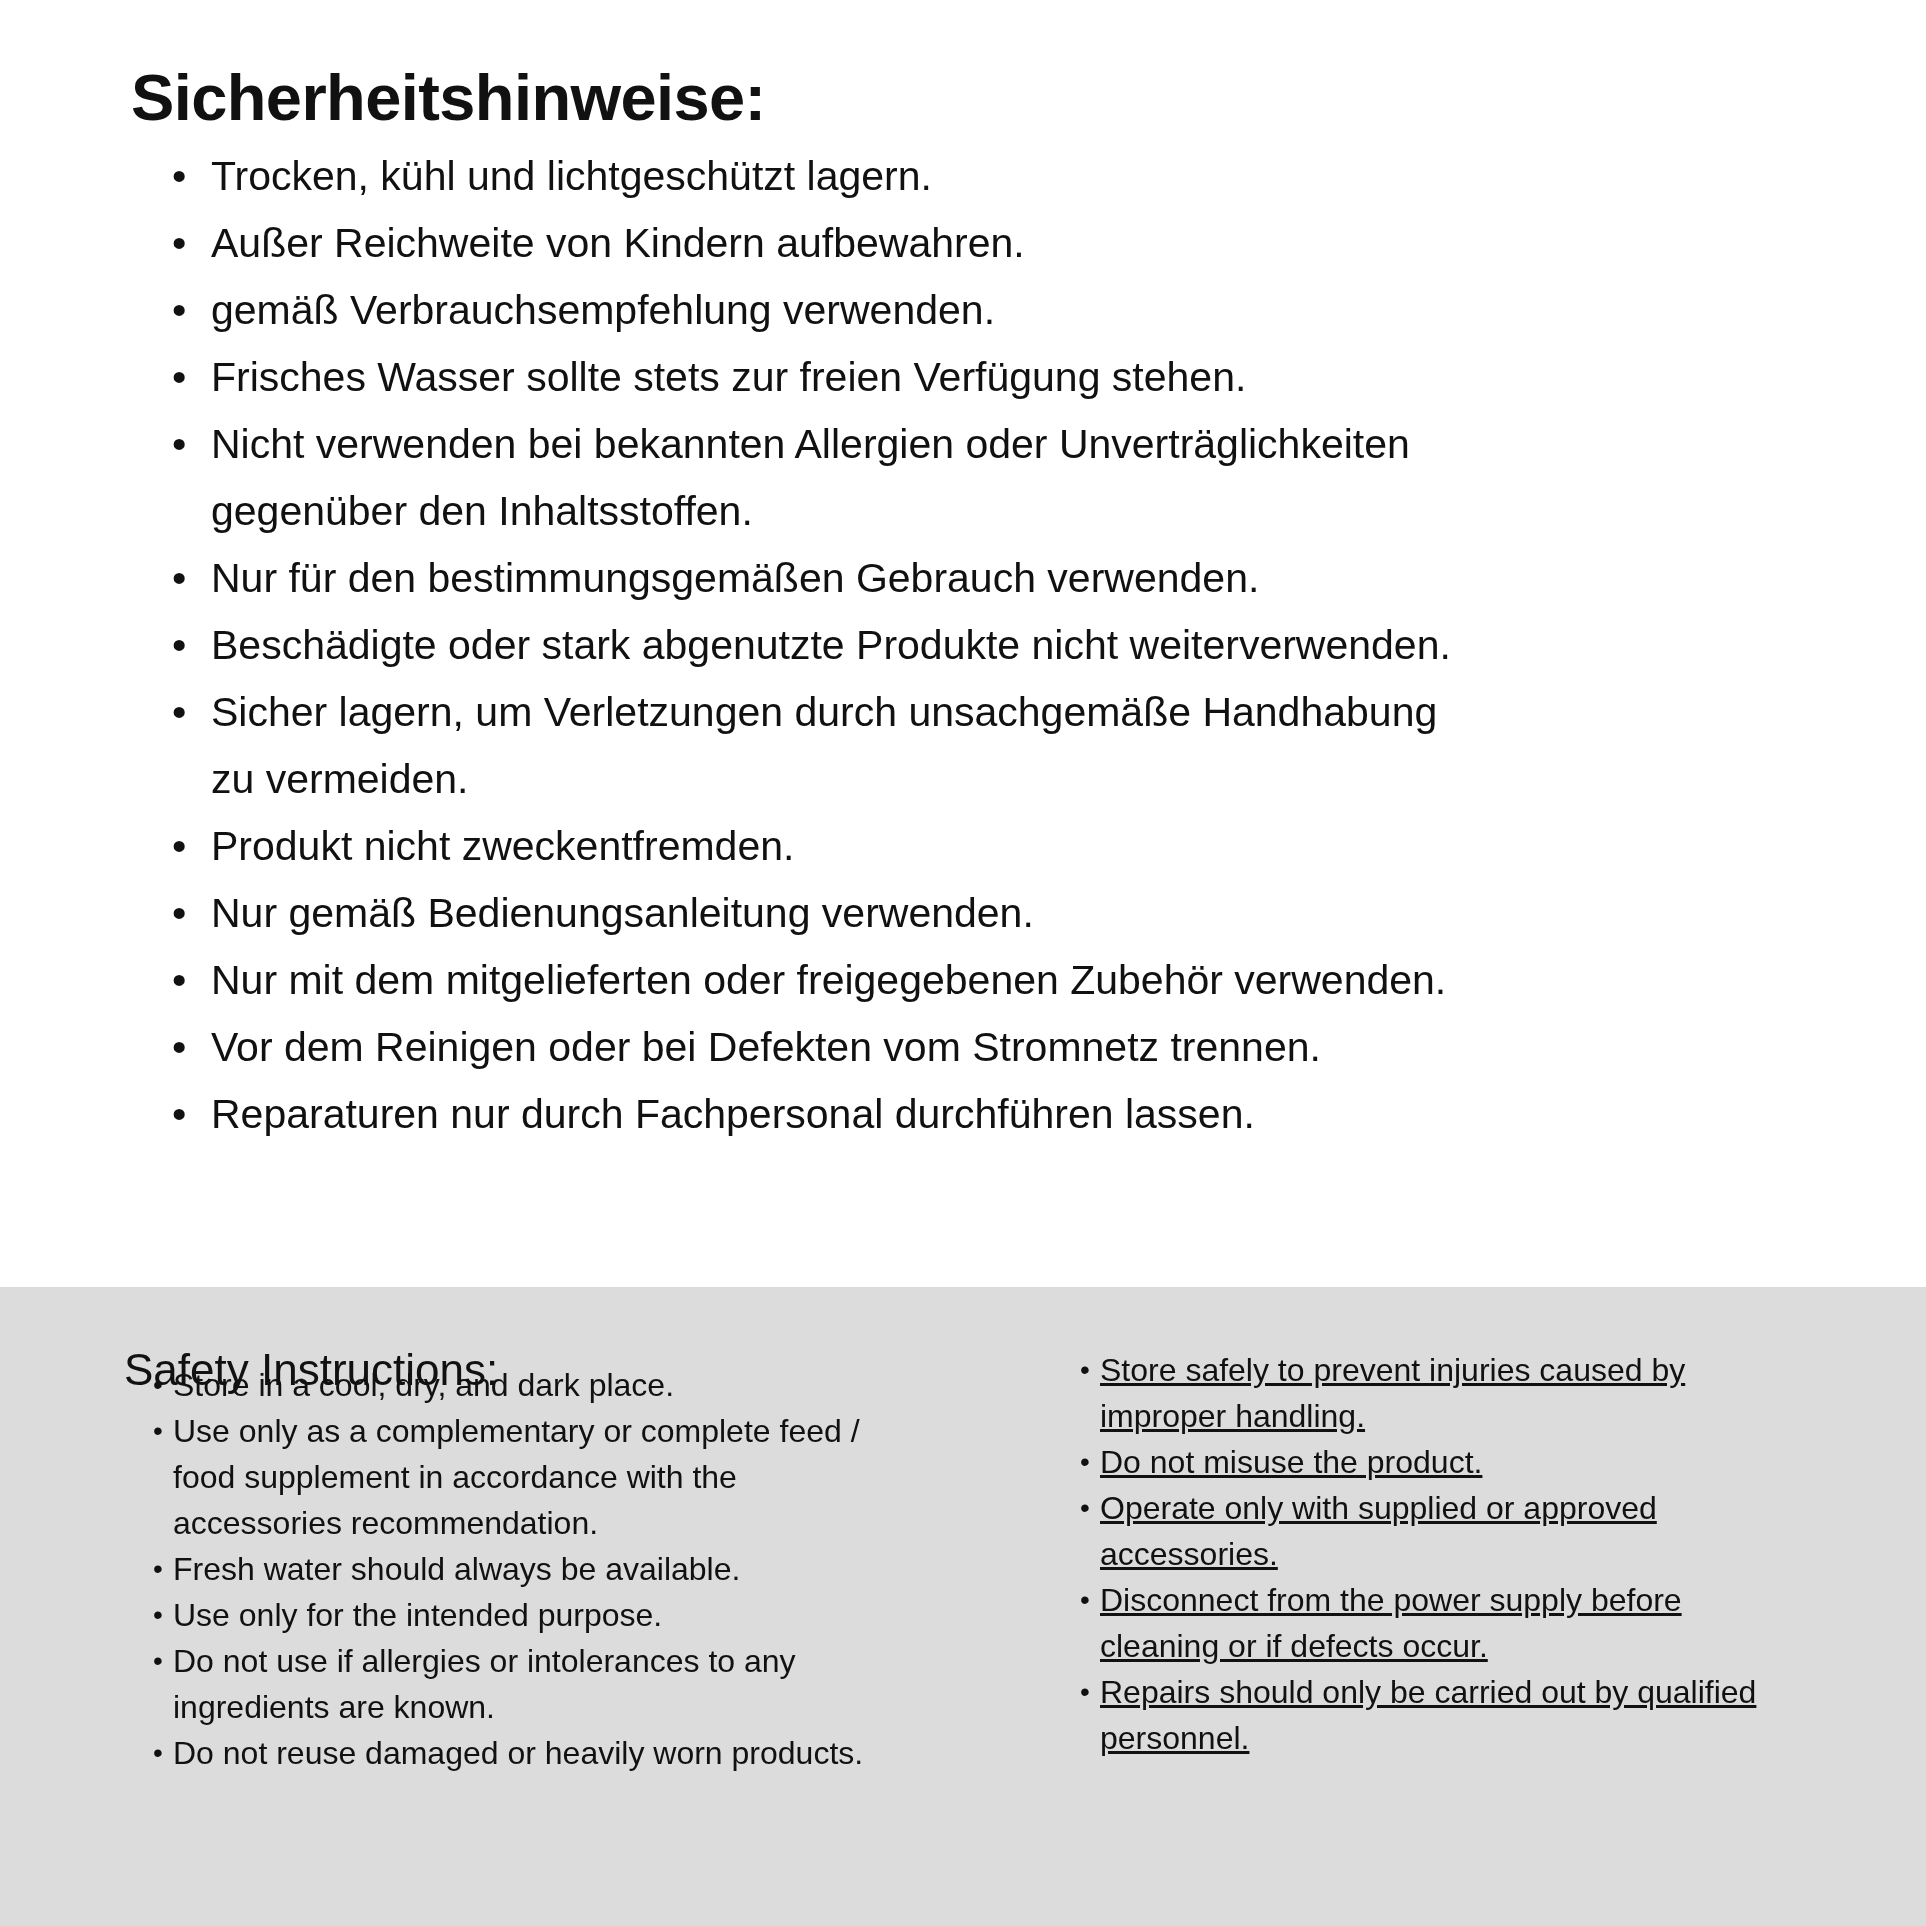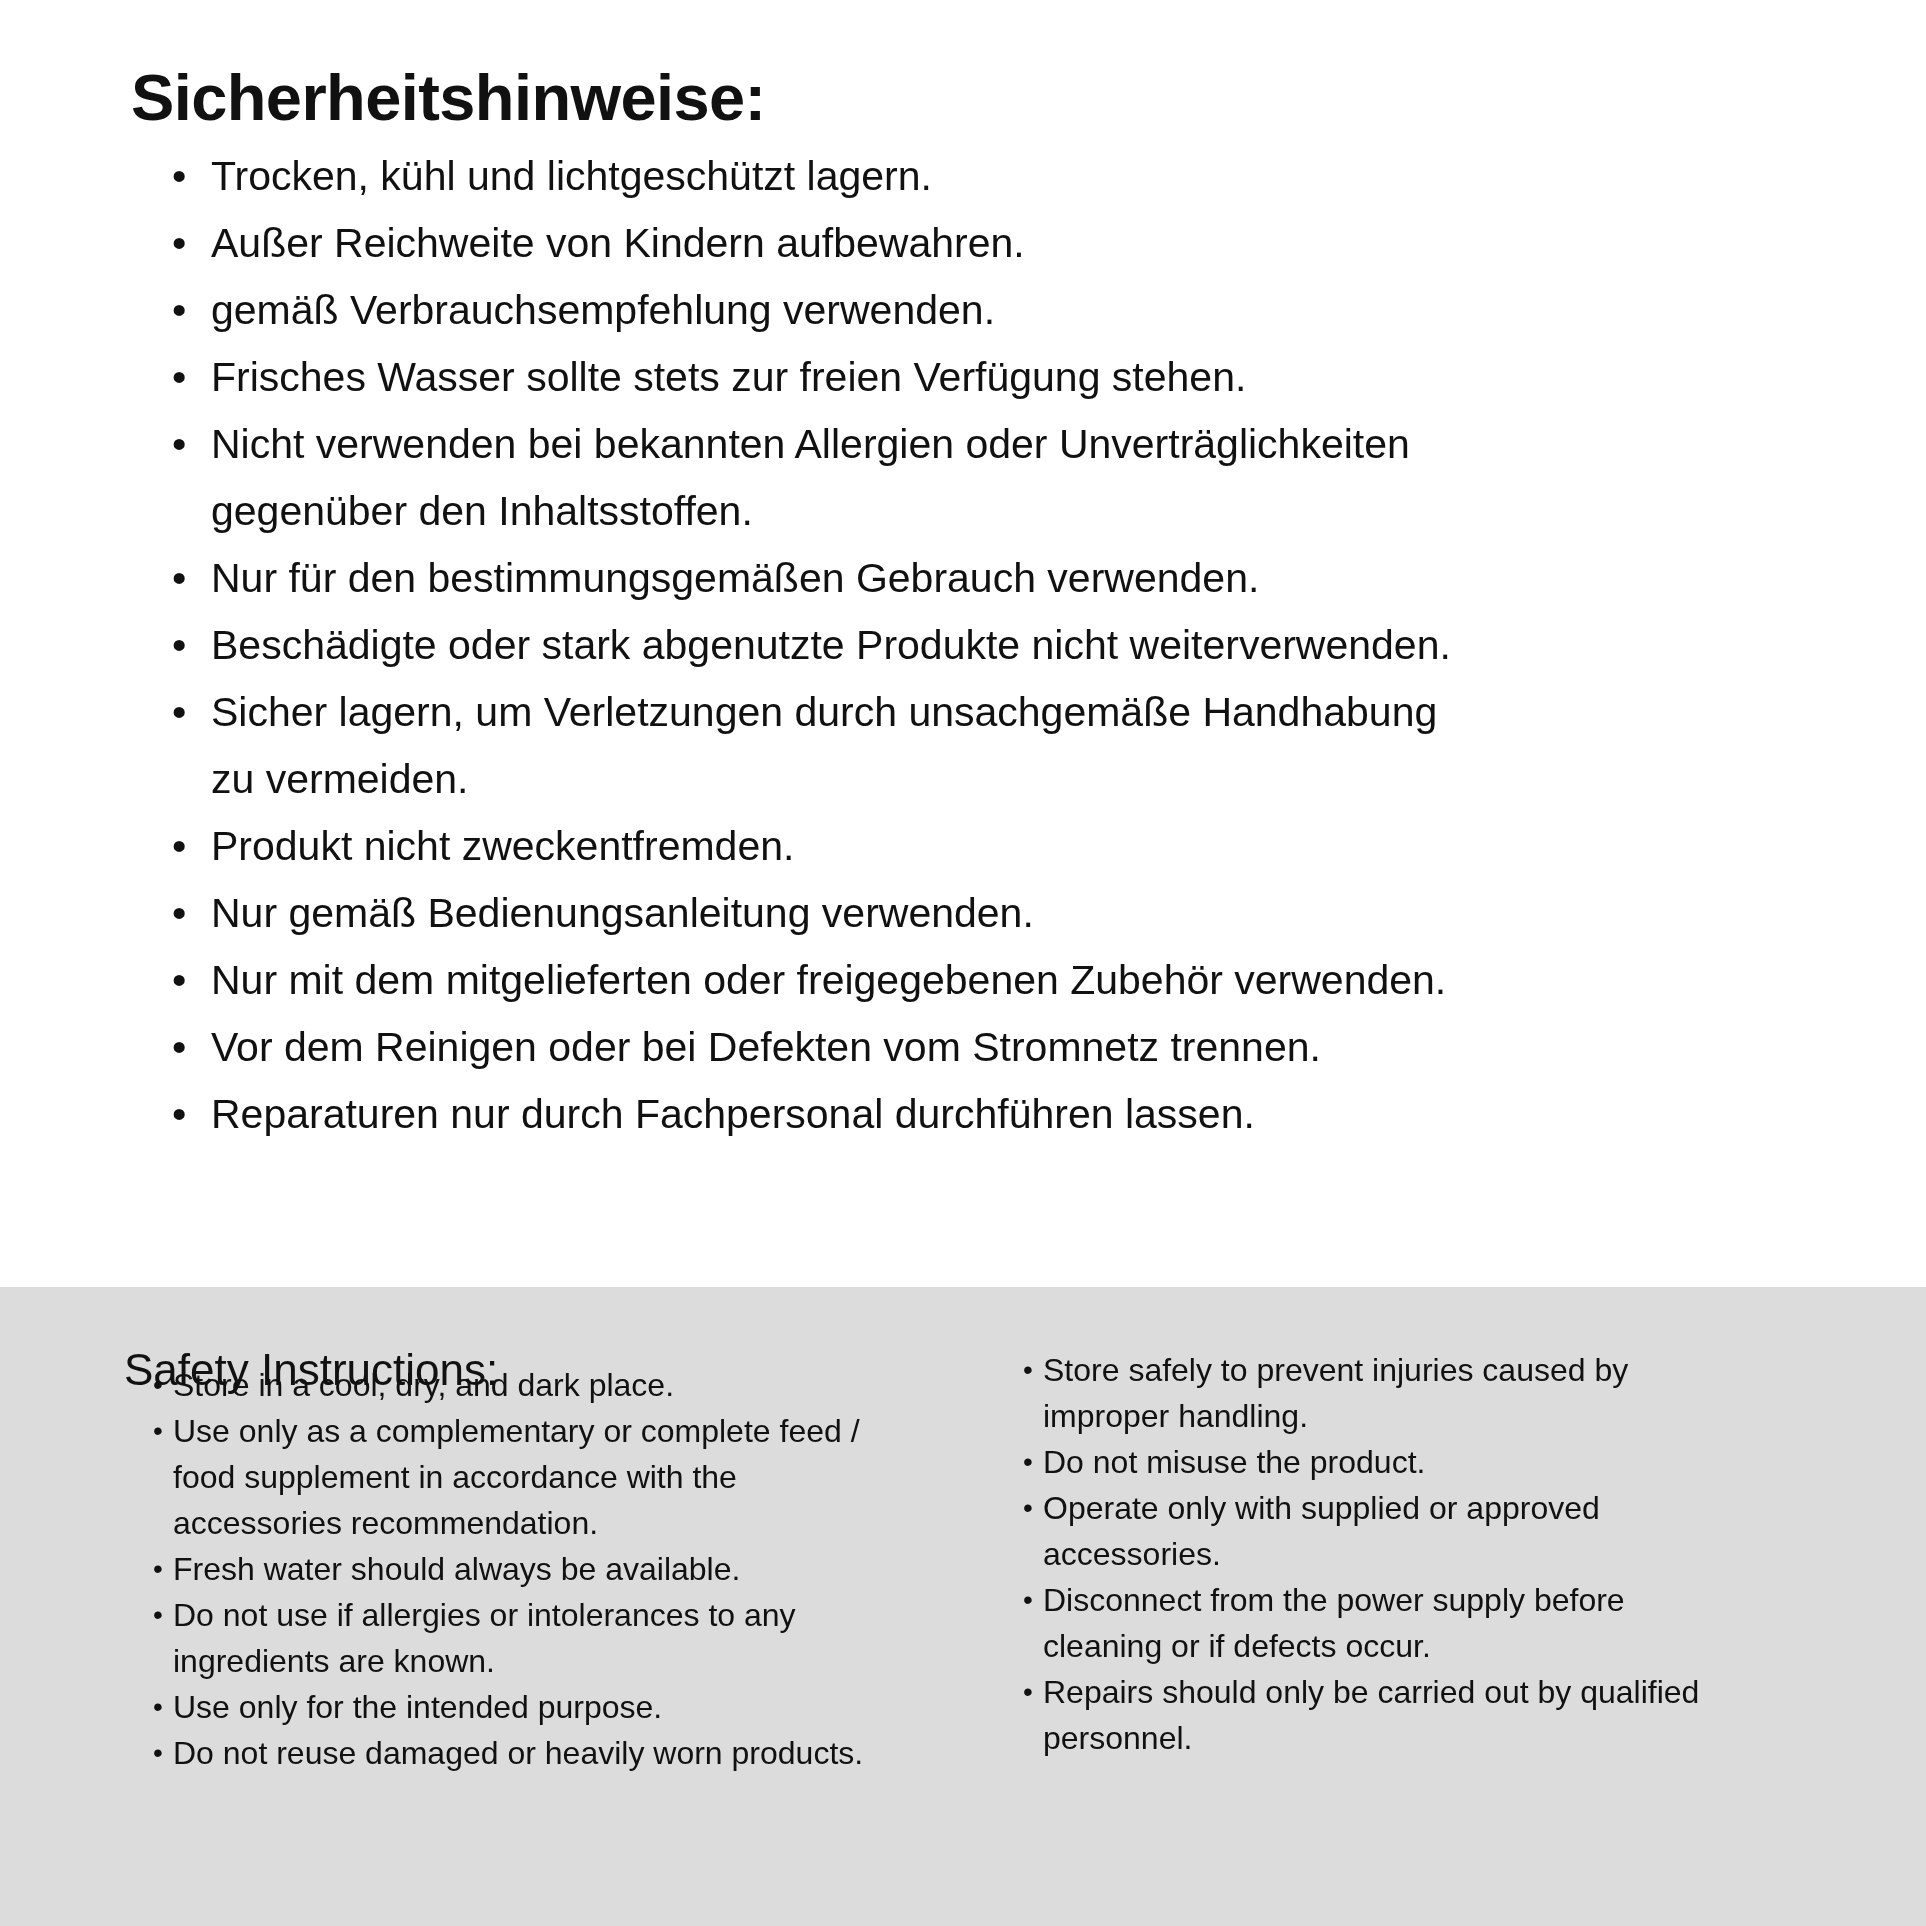--- a/index.html
+++ b/index.html
@@ -61,21 +61,21 @@
   .en-list li { position: relative; padding-left: 20px; }
   .en-list li::before {
     content: "\2022";
     position: absolute;
     left: 0; top: 0;
     font-size: 28px;
     line-height: 46px;
   }
 
   .en-list-left  { position: absolute; left: 153px;  top: 1330px; margin-top: 32px; }
-  .en-list-right { position: absolute; left: 1023px; top: 1347px; }
+  .en-list-right { position: absolute; left: 1080px; top: 1347px; text-decoration: underline; }
 </style>
 </head>
 <body>
 
 <div class="gray-band"></div>
 
 <h1 class="de-title">Sicherheitshinweise:</h1>
 
 <ul class="de-list">
   <li>
@@ -129,25 +129,25 @@
     </li>
   <li>
       <span class="line">Use only as a complementary or complete feed /</span>
       <span class="line">food supplement in accordance with the</span>
       <span class="line">accessories recommendation.</span>
     </li>
   <li>
       <span class="line">Fresh water should always be available.</span>
     </li>
   <li>
+      <span class="line">Use only for the intended purpose.</span>
+    </li>
+  <li>
       <span class="line">Do not use if allergies or intolerances to any</span>
       <span class="line">ingredients are known.</span>
-    </li>
-  <li>
-      <span class="line">Use only for the intended purpose.</span>
     </li>
   <li>
       <span class="line">Do not reuse damaged or heavily worn products.</span>
     </li>
 </ul>
 
 <ul class="en-list en-list-right">
   <li>
       <span class="line">Store safely to prevent injuries caused by</span>
       <span class="line">improper handling.</span>

